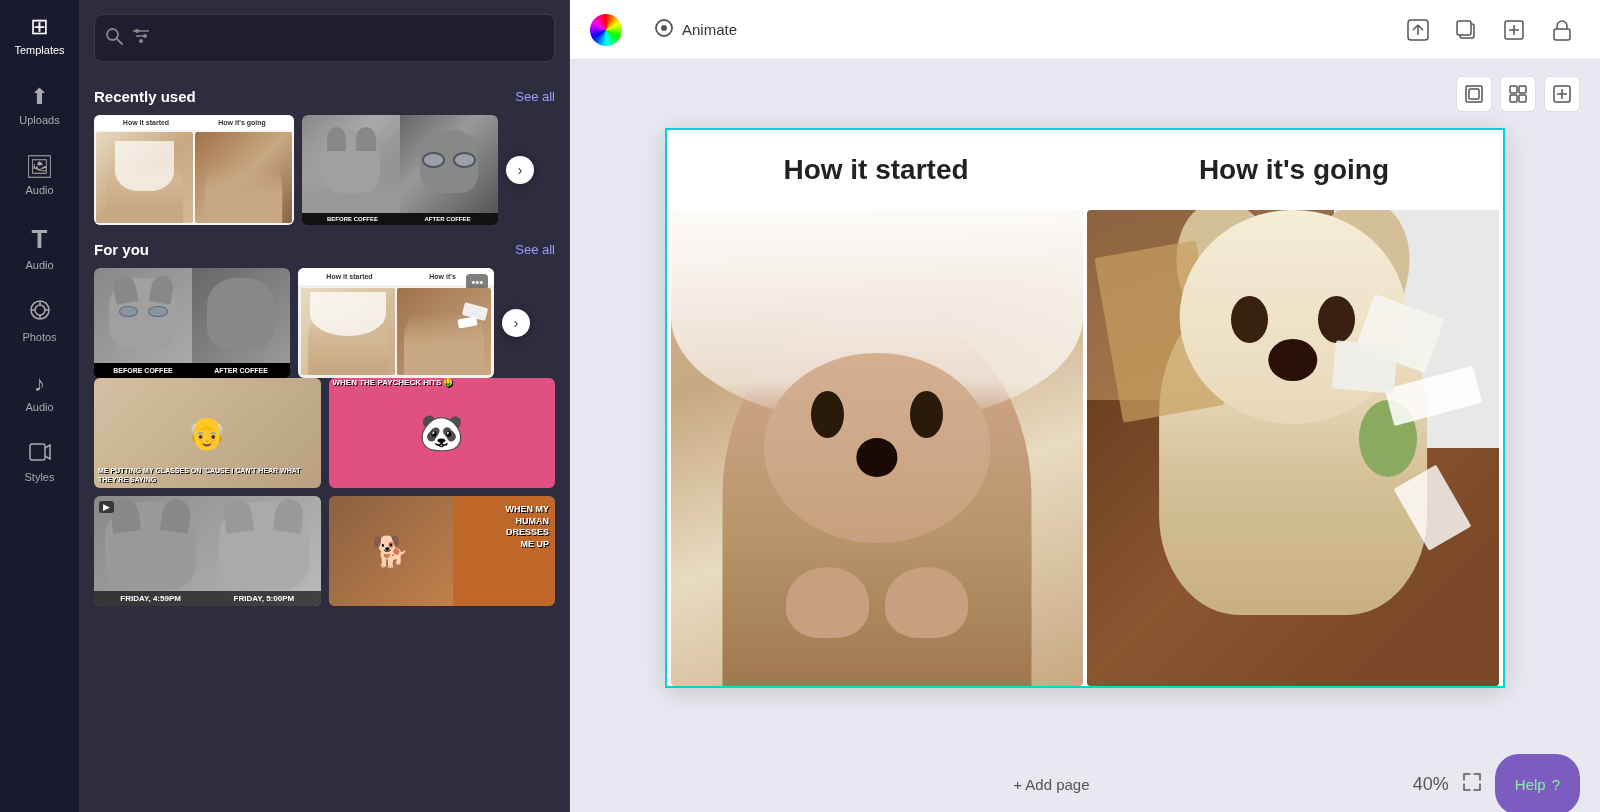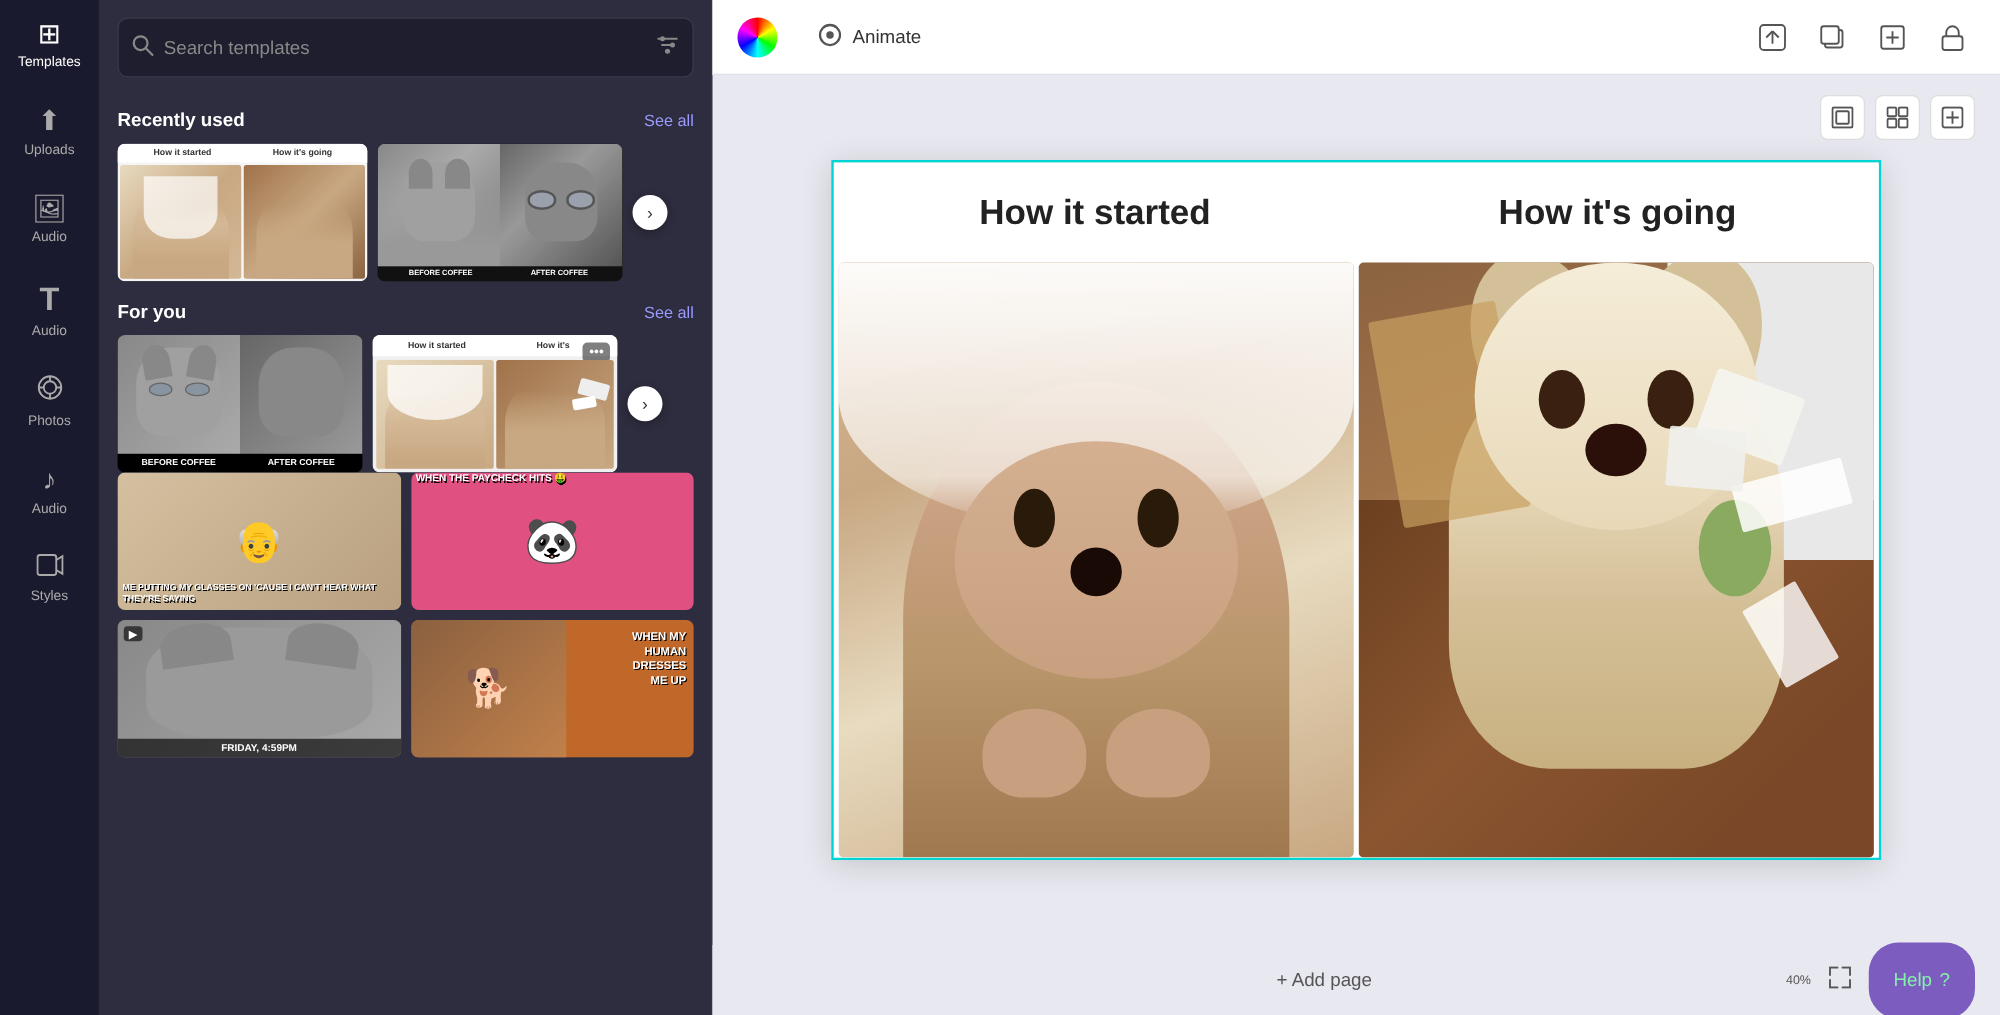--- a/index.html
+++ b/index.html
@@ -381,21 +381,21 @@
       cursor: pointer;
       padding: 8px 16px;
       border-radius: 6px;
     }
 
     .zoom-controls {
       display: flex;
       align-items: center;
       gap: 8px;
     }
-    .zoom-level { font-size: 10px; color: #555; }
+    .zoom-level { font-size: 18px; color: #555; }
     .zoom-expand {
       width: 30px;
       height: 30px;
       background: transparent;
       border: none;
       cursor: pointer;
       color: #555;
       font-size: 16px;
     }
 
@@ -580,21 +580,20 @@
 
 <div class="templates-panel">
 
   <div class="search-bar">
     <span class="search-icon">
       <svg width="18" height="18" viewBox="0 0 18 18" fill="none">
         <circle cx="7.5" cy="7.5" r="5.5" stroke="#888" stroke-width="1.8"></circle>
         <line x1="12" y1="12" x2="17" y2="17" stroke="#888" stroke-width="1.8" stroke-linecap="round"></line>
       </svg>
     </span>
-    <input type="text" placeholder="Search templates" style="">
     <span class="filter-icon">
       <svg width="20" height="20" viewBox="0 0 20 20" fill="none">
         <line x1="2" y1="5" x2="18" y2="5" stroke="#888" stroke-width="1.5"></line>
         <line x1="5" y1="10" x2="15" y2="10" stroke="#888" stroke-width="1.5"></line>
         <line x1="8" y1="15" x2="12" y2="15" stroke="#888" stroke-width="1.5"></line>
         <circle cx="6" cy="5" r="2" fill="#888"></circle>
         <circle cx="14" cy="10" r="2" fill="#888"></circle>
         <circle cx="10" cy="15" r="2" fill="#888"></circle>
       </svg>
     </span>
@@ -725,20 +724,26 @@
 
       <div class="all-results-row">
 
         <div class="ar-thumb">
           <div class="meme-cats">
             <div class="meme-cat-half" style="background:linear-gradient(135deg,#888,#aaa);position:relative;">
               <div style="position:absolute;top:5%;left:10%;width:80%;height:80%;background:#9a9a9a;border-radius:40% 40% 30% 30%;"></div>
               <div style="position:absolute;top:3%;left:15%;width:25%;height:30%;background:#888;border-radius:50% 50% 0 0;transform:rotate(-8deg);"></div>
               <div style="position:absolute;top:3%;right:15%;width:25%;height:30%;background:#888;border-radius:50% 50% 0 0;transform:rotate(8deg);"></div>
               <div class="time-badge">FRIDAY, 4:59PM</div>
+            </div>
+            <div class="meme-cat-half" style="background:linear-gradient(135deg,#999,#bbb);position:relative;">
+              <div style="position:absolute;top:5%;left:10%;width:80%;height:80%;background:#aaa;border-radius:40% 40% 30% 30%;"></div>
+              <div style="position:absolute;top:3%;left:15%;width:25%;height:30%;background:#999;border-radius:50% 50% 0 0;transform:rotate(-8deg);"></div>
+              <div style="position:absolute;top:3%;right:15%;width:25%;height:30%;background:#999;border-radius:50% 50% 0 0;transform:rotate(8deg);"></div>
+              <div class="time-badge">FRIDAY, 5:00PM</div>
             </div>
           </div>
           <div class="video-badge">▶</div>
         </div>
 
         <div class="ar-thumb">
           <div class="pug-thumb">
             <div class="pug-left">🐕</div>
             <div class="pug-right-text">WHEN MY<br>HUMAN<br>DRESSES<br>ME UP</div>
           </div>

